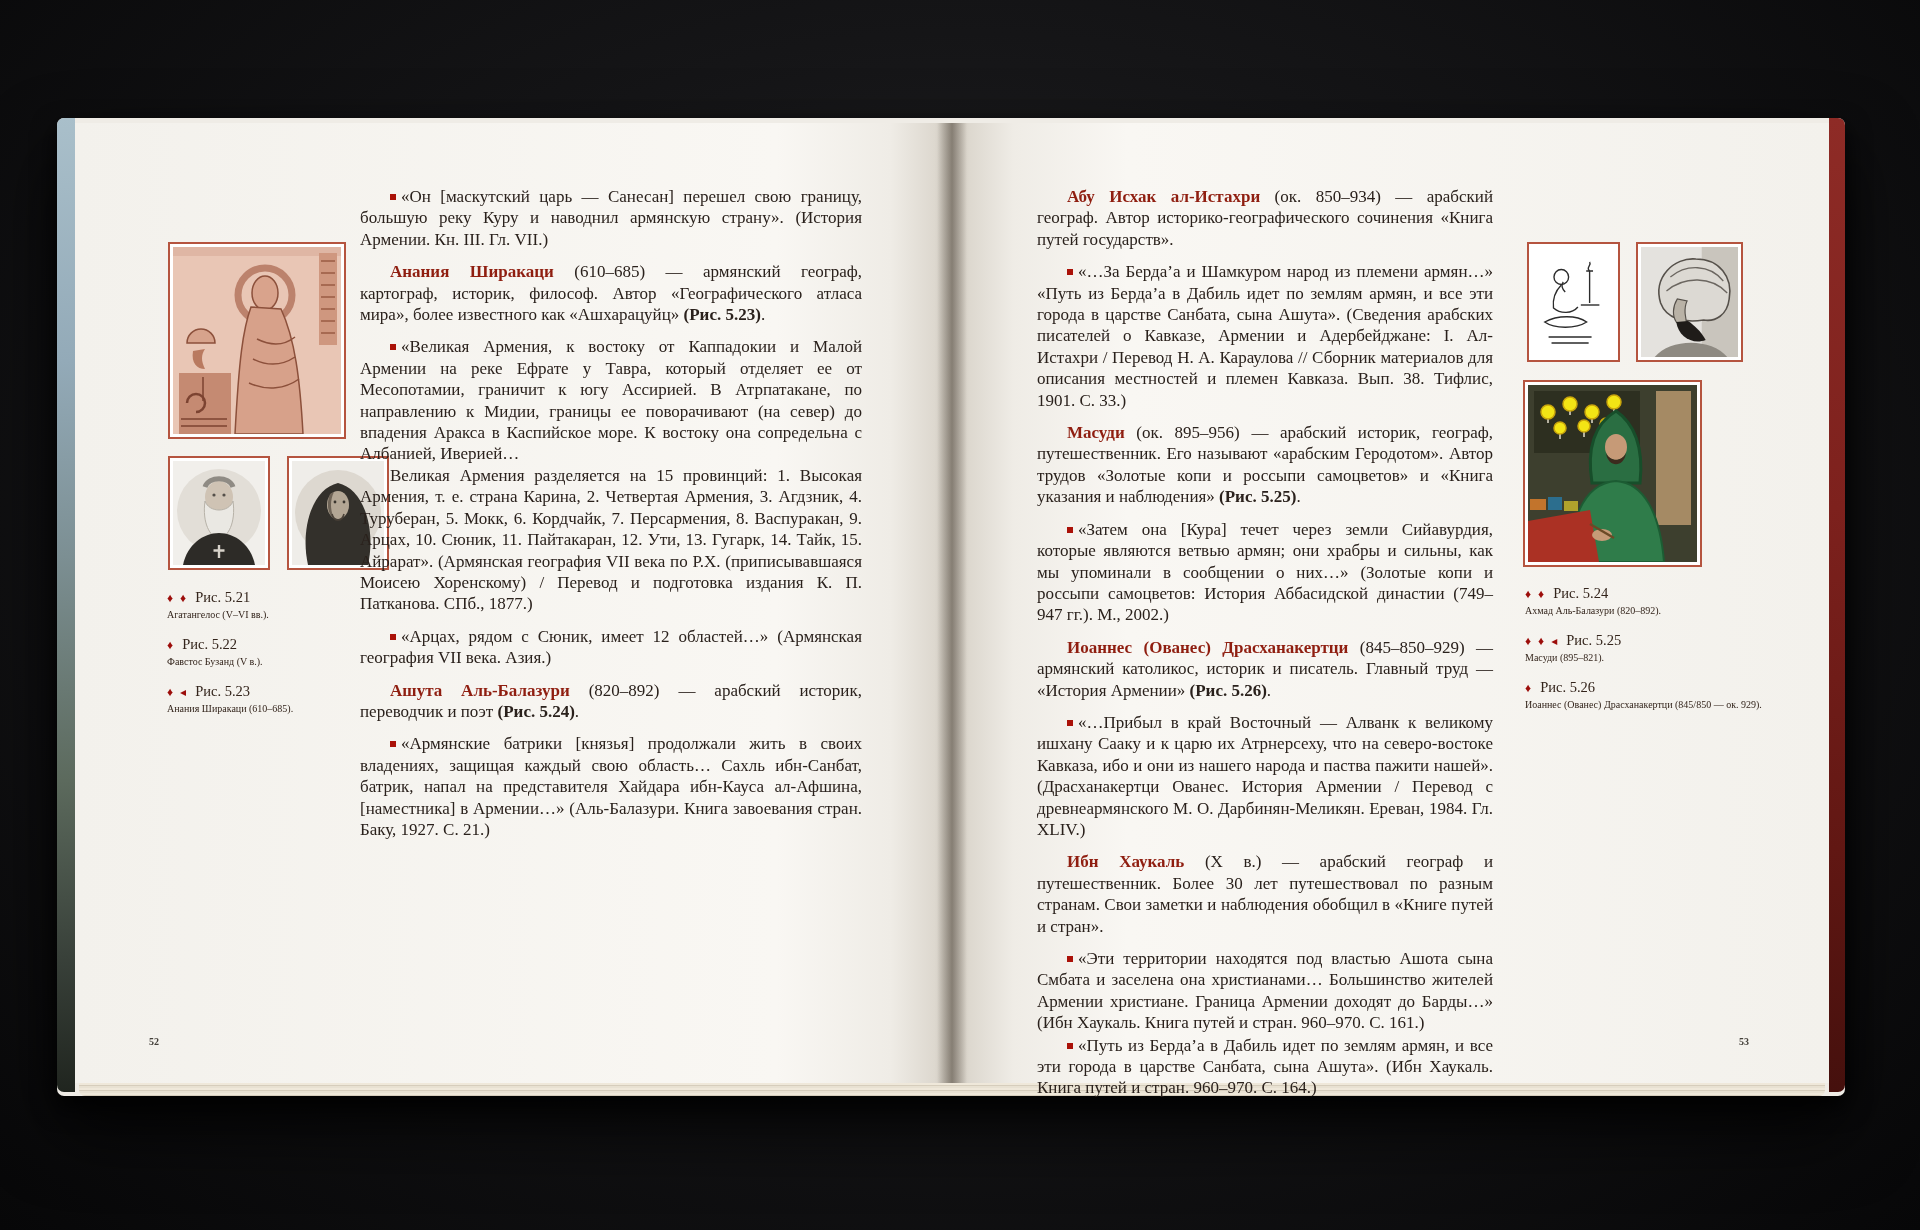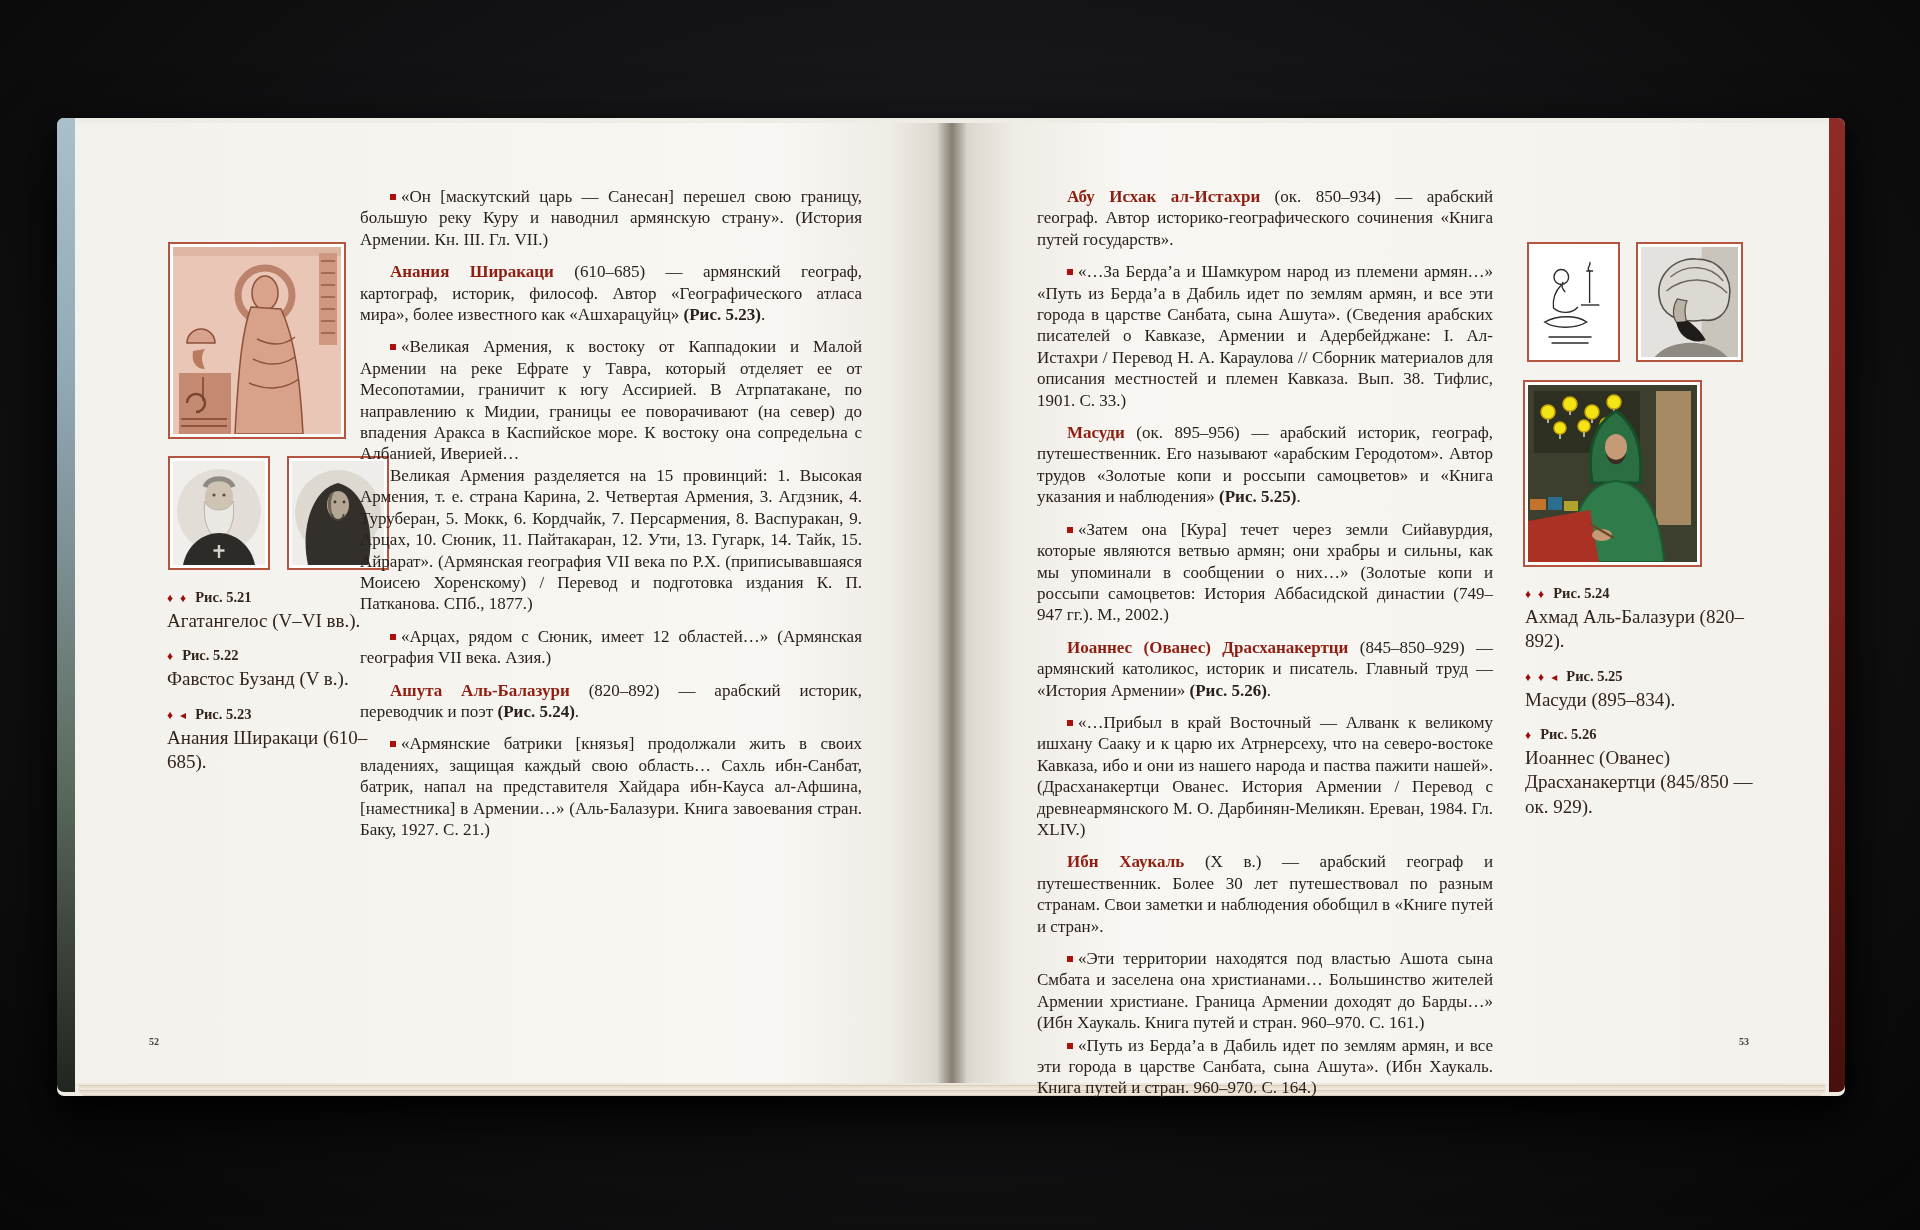--- a/index.html
+++ b/index.html
@@ -41,22 +41,22 @@
   #fig-portrait2{left:230px;top:338px;width:102px;height:114px;}
   #fig-sketch{left:1470px;top:124px;width:93px;height:120px;}
   #fig-turban{left:1579px;top:124px;width:107px;height:120px;}
   #fig-painting{left:1466px;top:262px;width:179px;height:187px;}
 
   .captions{position:absolute;}
   #captions-left{left:110px;top:470px;width:215px;}
   #captions-right{left:1468px;top:466px;width:250px;}
   .caption{margin-bottom:13px;}
   .cap-marks{color:#9c0d0a;font-size:12px;letter-spacing:2px;margin-right:7px;}
-  .cap-label{font-weight:700;font-size:14.5px;color:#33241b;text-align:right;}
-  .cap-text{font-size:19px;color:#33241b;margin-top:3px;line-height:1.28;}
+  .cap-label{font-weight:400;font-size:14.5px;color:#33241b;text-align:right;}
+  .cap-text{font-size:10px;color:#33241b;margin-top:3px;line-height:1.28;}
 
   .pagenum{position:absolute;font-size:10px;font-weight:700;color:#44403a;}
   #pagenum-left{left:92px;top:918px;}
   #pagenum-right{left:1682px;top:918px;}
 </style>
 </head>
 <body>
 
 <div class="stage">
   <div class="book">
@@ -204,21 +204,21 @@
           <div class="cap-text">Анания Ширакаци (610–685).</div>
         </div>
       </div>
     <div class="captions" id="captions-right">
         <div class="caption">
           <div class="cap-head"><span class="cap-marks">♦ ♦</span><span class="cap-label">Рис. 5.24</span></div>
           <div class="cap-text">Ахмад Аль-Балазури (820–892).</div>
         </div>
         <div class="caption">
           <div class="cap-head"><span class="cap-marks">♦ ♦ ◂</span><span class="cap-label">Рис. 5.25</span></div>
-          <div class="cap-text">Масуди (895–834).</div>
+          <div class="cap-text">Масуди (895–821).</div>
         </div>
         <div class="caption">
           <div class="cap-head"><span class="cap-marks">♦</span><span class="cap-label">Рис. 5.26</span></div>
           <div class="cap-text">Иоаннес (Ованес) Драсханакертци (845/850 — ок. 929).</div>
         </div>
       </div>
 
     <div class="pagenum" id="pagenum-left">52</div>
     <div class="pagenum" id="pagenum-right">53</div>
   </div>

